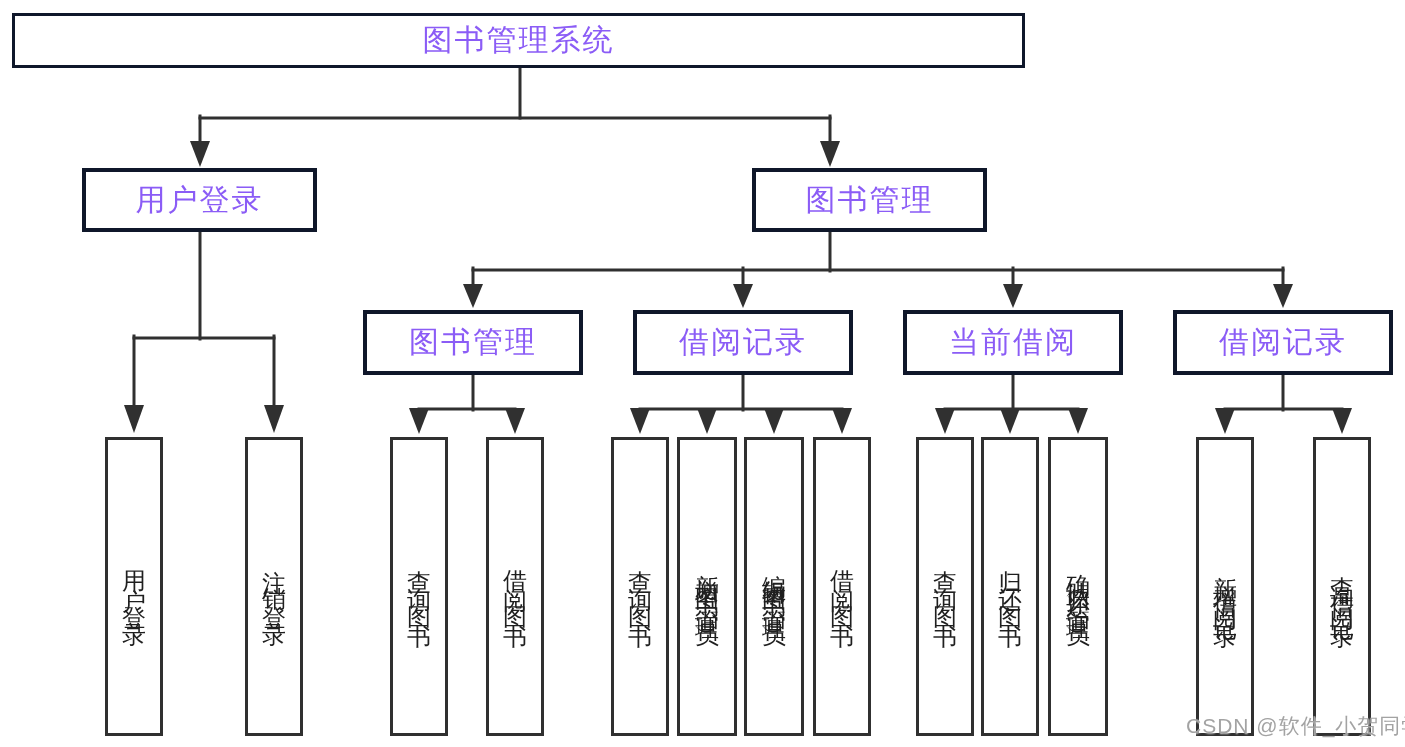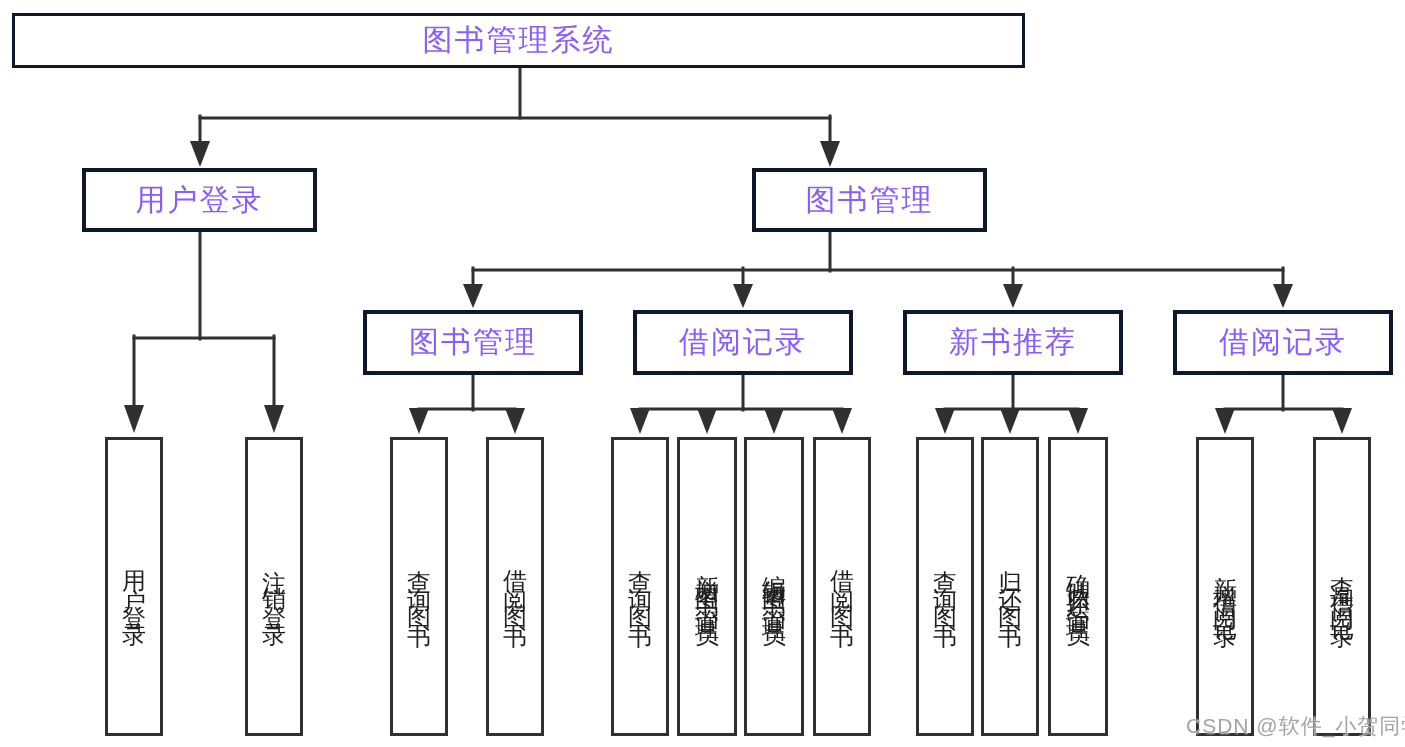--- a/index.html
+++ b/index.html
@@ -164,21 +164,21 @@
     <span>图书管理</span>
   </div>
 
   <div class="node lvl3" style="left:363px">
     <span>图书管理</span>
   </div>
   <div class="node lvl3" style="left:633px">
     <span>借阅记录</span>
   </div>
   <div class="node lvl3" style="left:903px">
-    <span>新书推荐</span>
+    <span>当前借阅</span>
   </div>
   <div class="node lvl3" style="left:1173px">
     <span>借阅记录</span>
   </div>
 
   <div class="leaf" style="left:105px">
     <span class="vtext">用户登录</span>
   </div>
   <div class="leaf" style="left:245px">
     <span class="vtext">注销登录</span>

